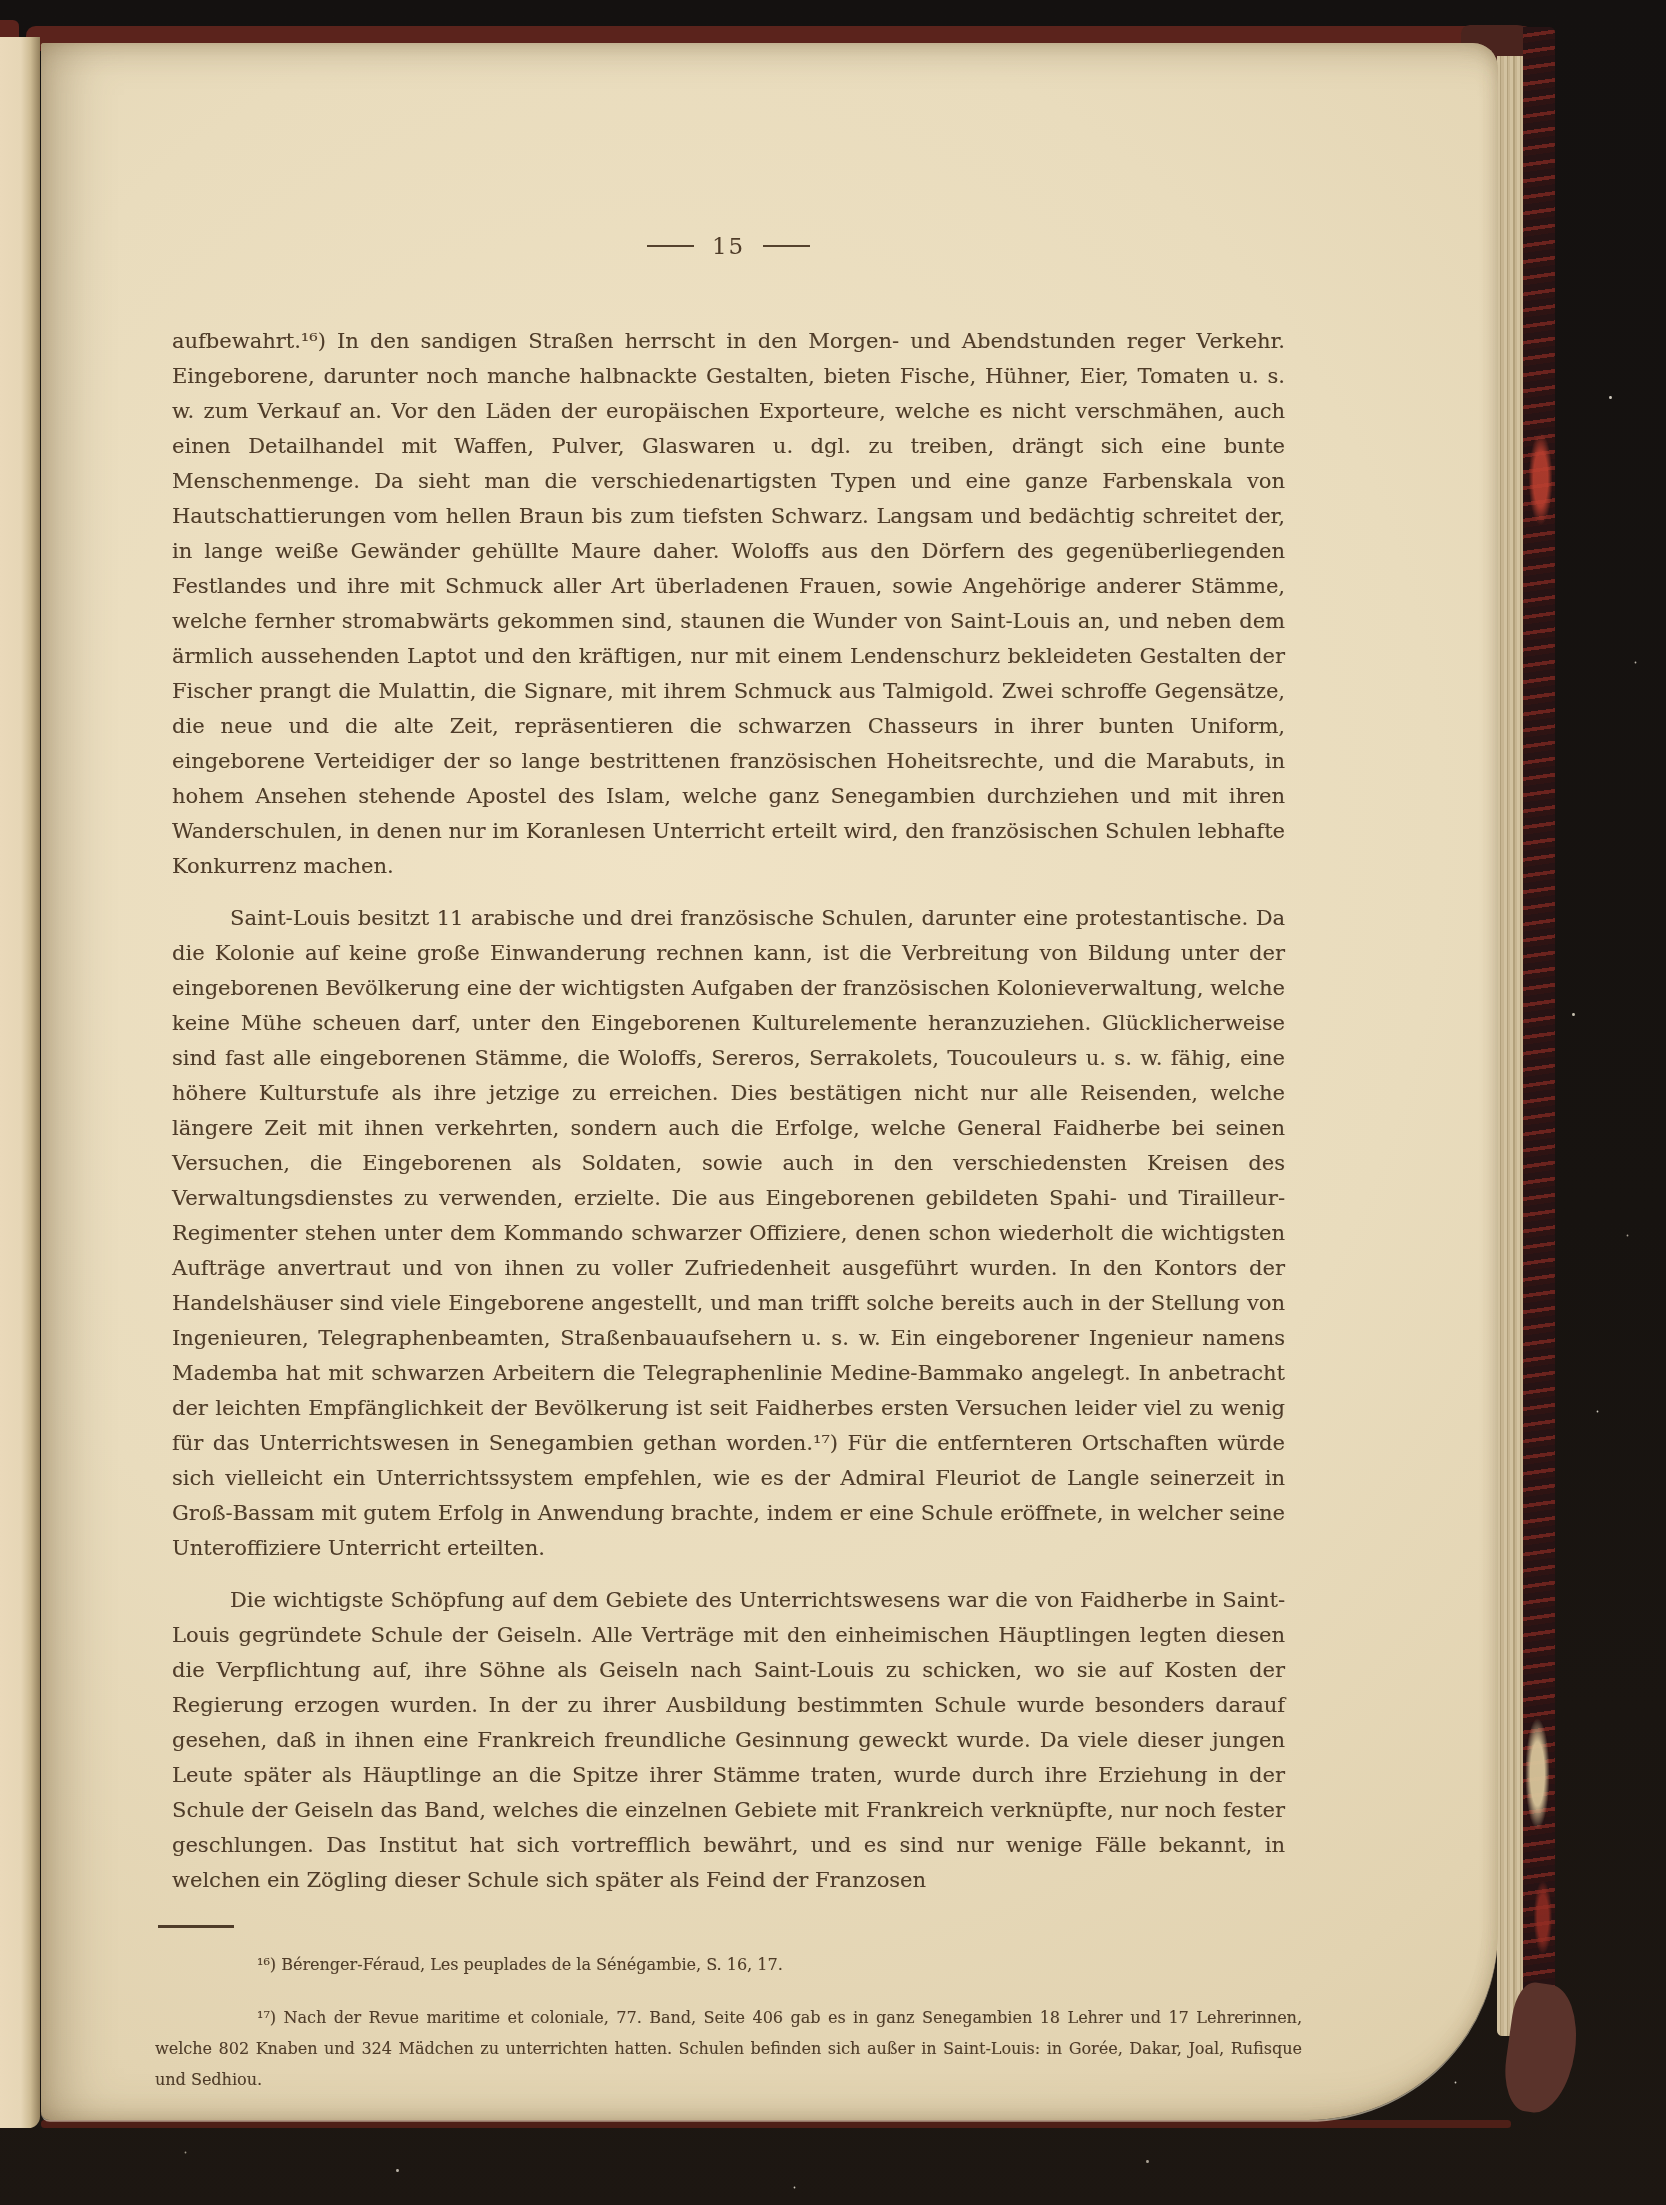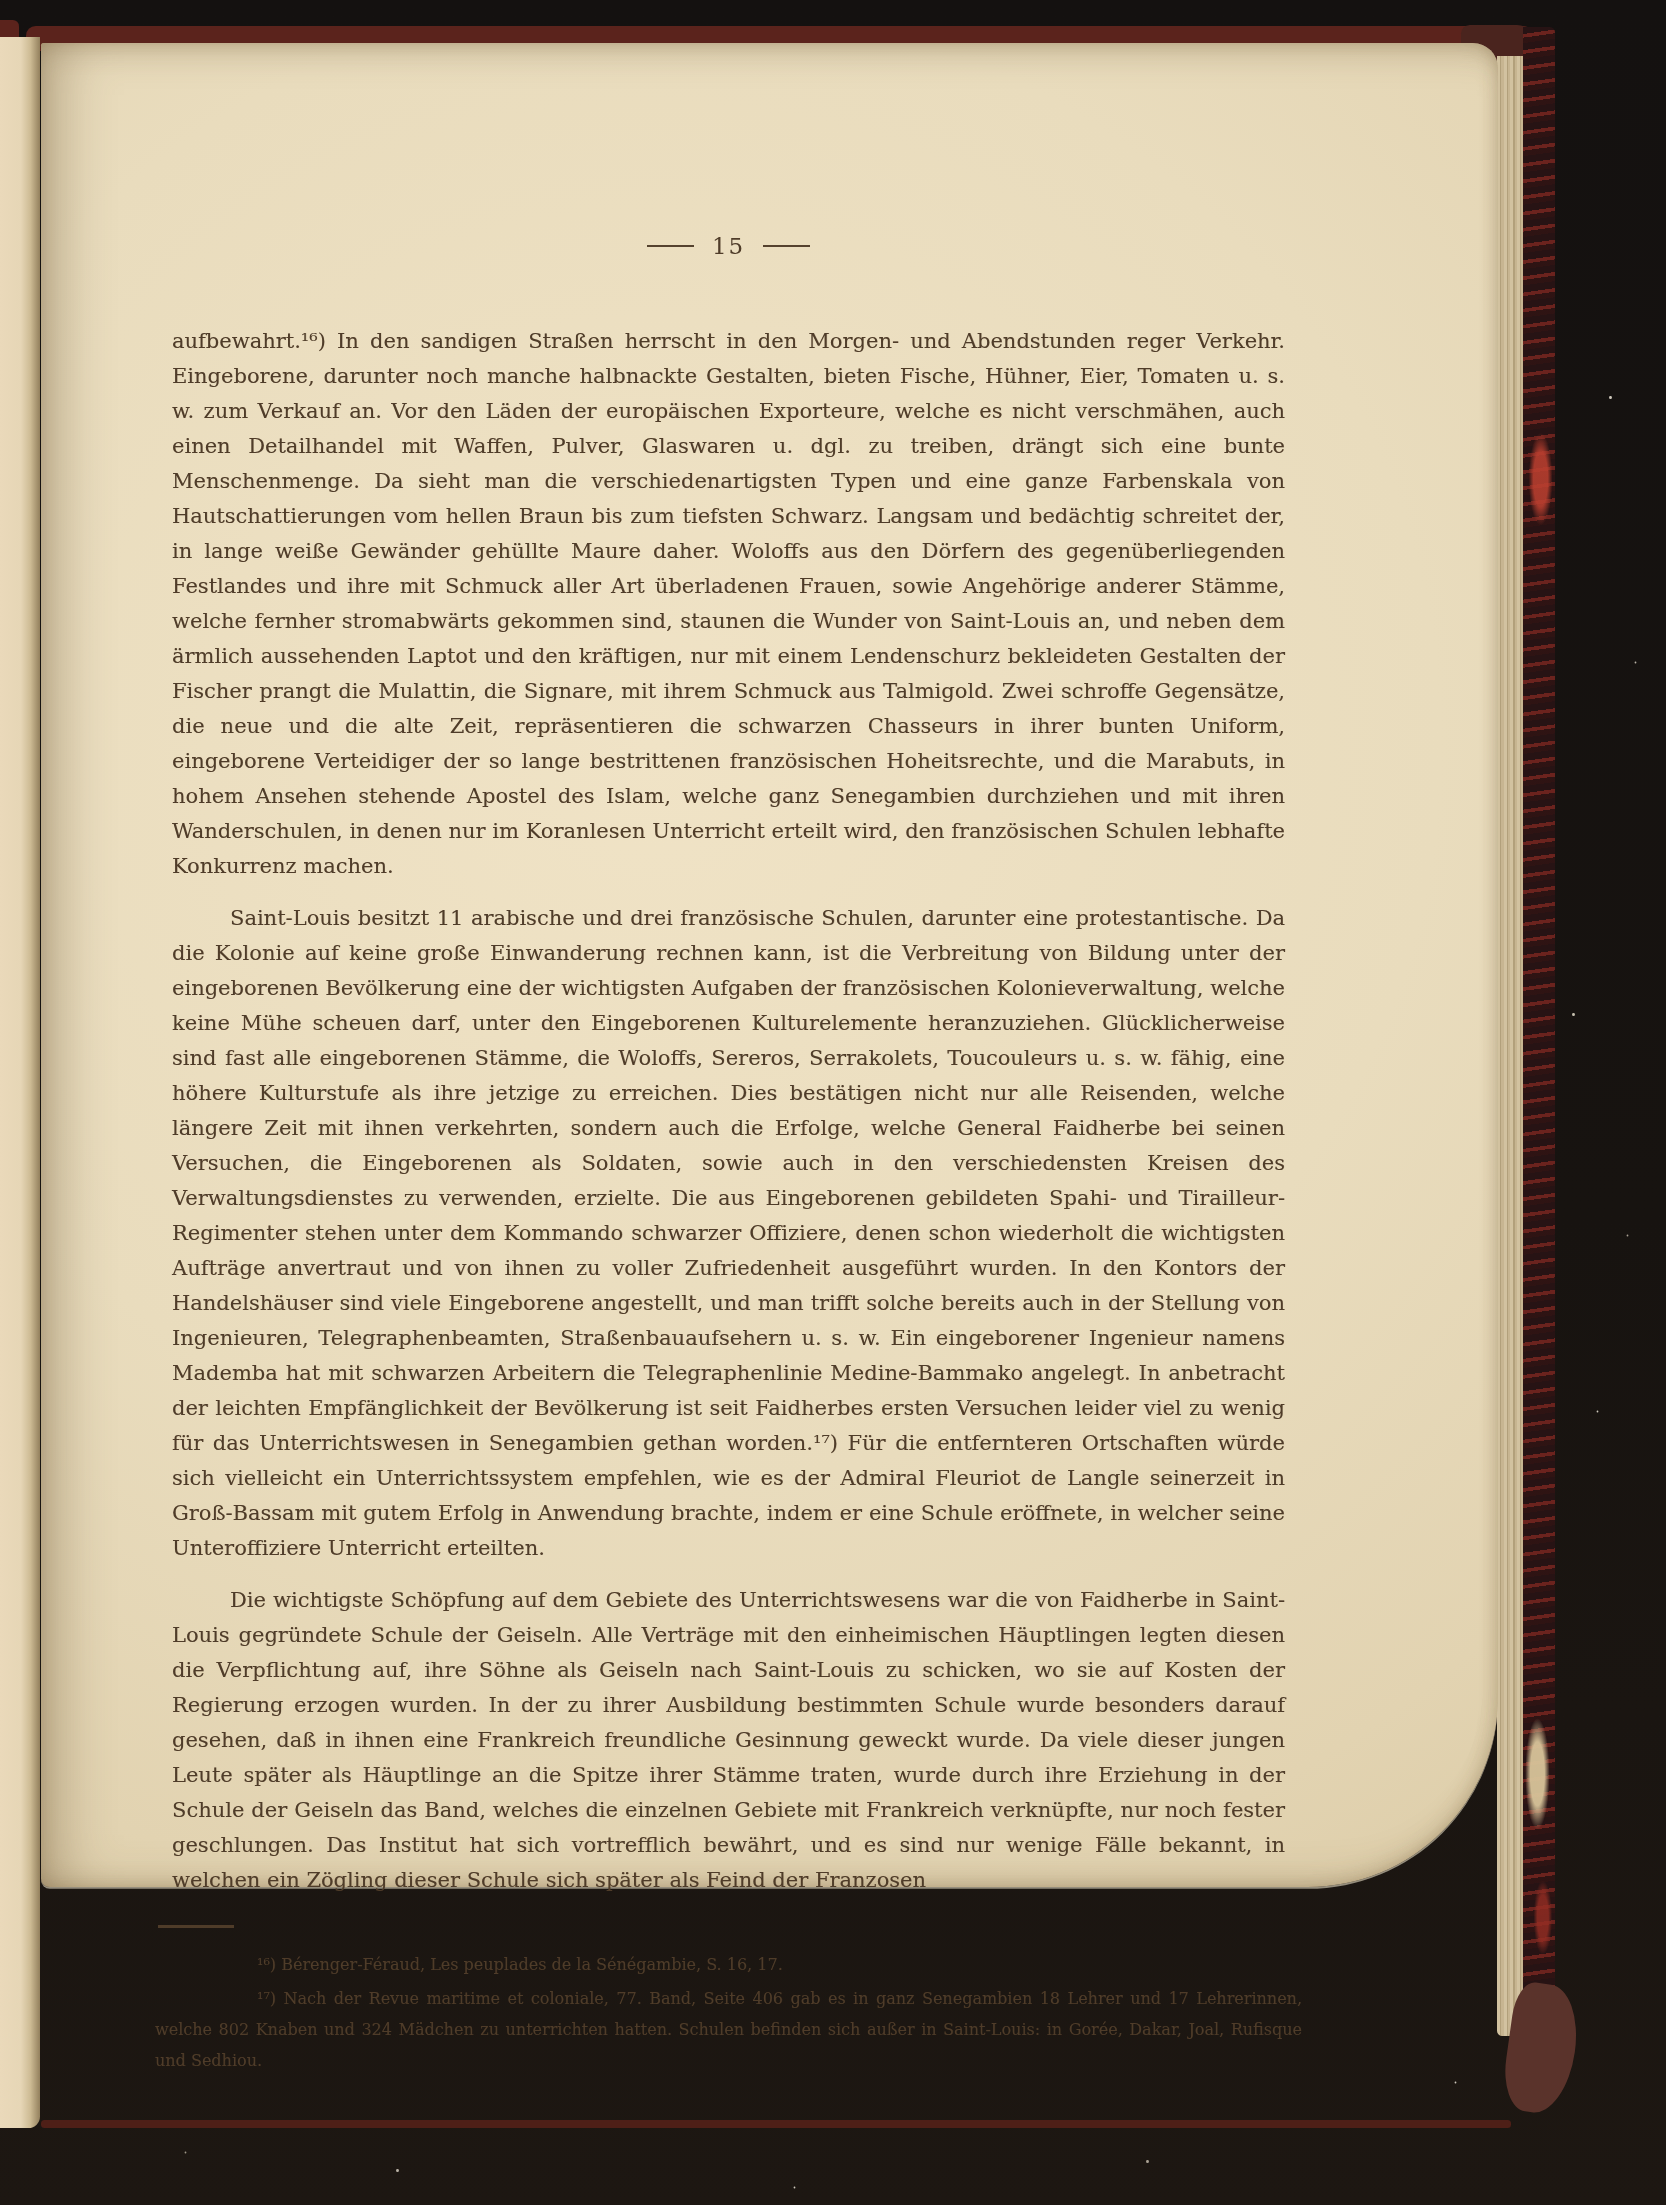--- a/index.html
+++ b/index.html
@@ -50,21 +50,21 @@
     position:absolute; left:1508px; top:1984px; width:67px; height:129px;
     background:#5a332b; border-radius:32% 56% 58% 44%;
     transform:rotate(8deg);
   }
   .cover-bottom {
     position:absolute; left:41px; top:2120px; width:1470px; height:8px;
     background:#4e1f17; border-radius:3.5px;
   }
   
   .page {
-    position:absolute; left:41px; top:43px; width:1457px; height:1844px;
+    position:absolute; left:41px; top:43px; width:1457px; height:2077px;
     background:radial-gradient(120% 90% at 42% 38%, #f0e3c6 0%, #e9dcbd 45%, #e2d3b1 72%, #d7c69f 100%);
     border-radius:2.6px 25px 190px 8.8px;
     box-shadow:
       inset 31px 0 57px -17.6px rgba(104,82,48,.45),
       inset -7px 0 19.4px -9.7px rgba(118,94,58,.35),
       inset 0 15px 31px -15px rgba(118,94,58,.32),
       inset 0 -11.5px 26.5px -13.2px rgba(118,94,58,.28),
       0 1.8px 0 rgba(250,240,214,.55);
   }
   .pagenum-row {
@@ -77,21 +77,21 @@
   .content {
     position:absolute; left:114px; top:264px; width:1147px;
     color:#4f3c29; font-size:21px; line-height:35px;
     text-align:justify; text-shadow:0.3px 0.4px 0.3px rgba(84,64,42,.32);
   }
   .para { margin:17px; text-indent:58px; }
   .para.no-indent { text-indent:0; }
   .para + .para { margin-top:12.3px; }
   .fn-rule { width:76px; height:3.1px; background:#4f3c29; margin:26.5px 0 21px 2.6px; }
   .footnote { margin:0; font-size:16px; line-height:31px; text-indent:102px; text-align:justify; }
-  .footnote + .footnote { margin-top:3px; }
+  .footnote + .footnote { margin-top:22px; }
   .specks {
     position:absolute; left:0; top:0; width:0.9px; height:0.9px; border-radius:50%;
     box-shadow:
       1610px 397px 0 0.9px #cfc9bd, 1635px 662px 0 0.4px #b9b2a6,
       1573px 1014px 0 0.9px #c5bfae, 1597px 1411px 0 0.4px #cfc9bd,
       1627px 1235px 0 0.4px #a79f91, 397px 2170px 0 0.9px #b9b2a6,
       794px 2187px 0 0.4px #cfc9bd, 1147px 2161px 0 0.9px #aaa294,
       1455px 2082px 0 0.4px #cfc9bd, 185px 2152px 0 0.4px #9e9687;
   }
 </style>

